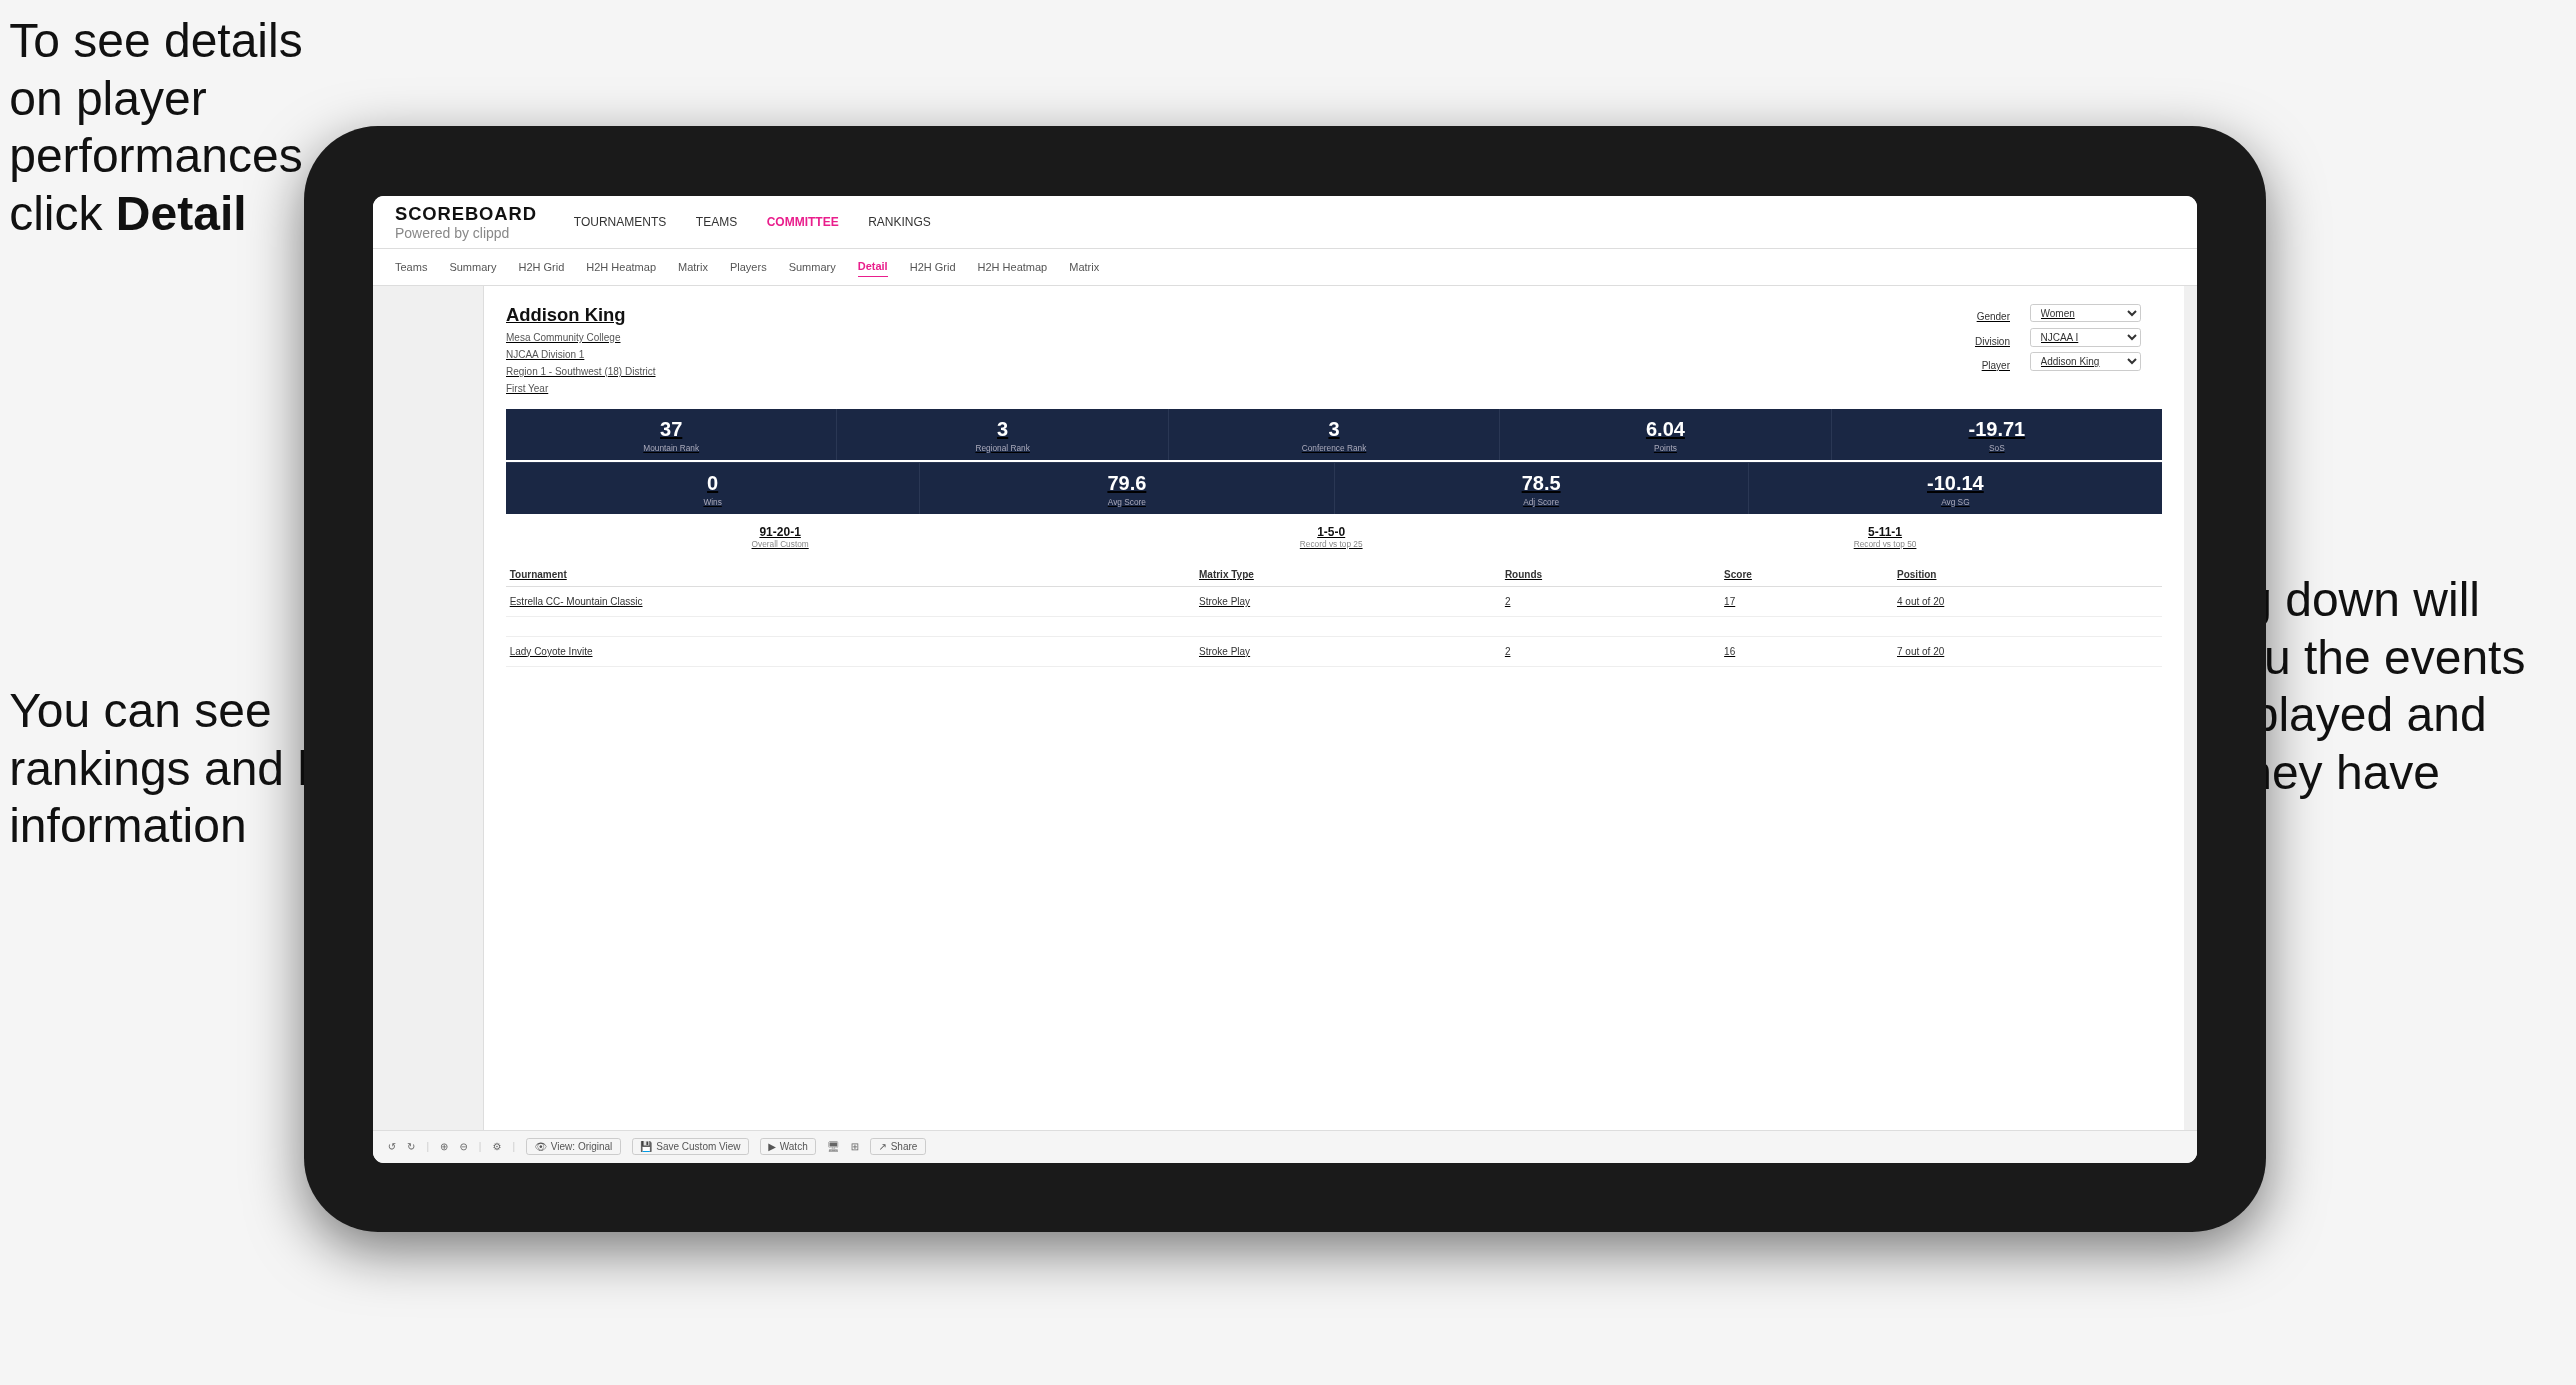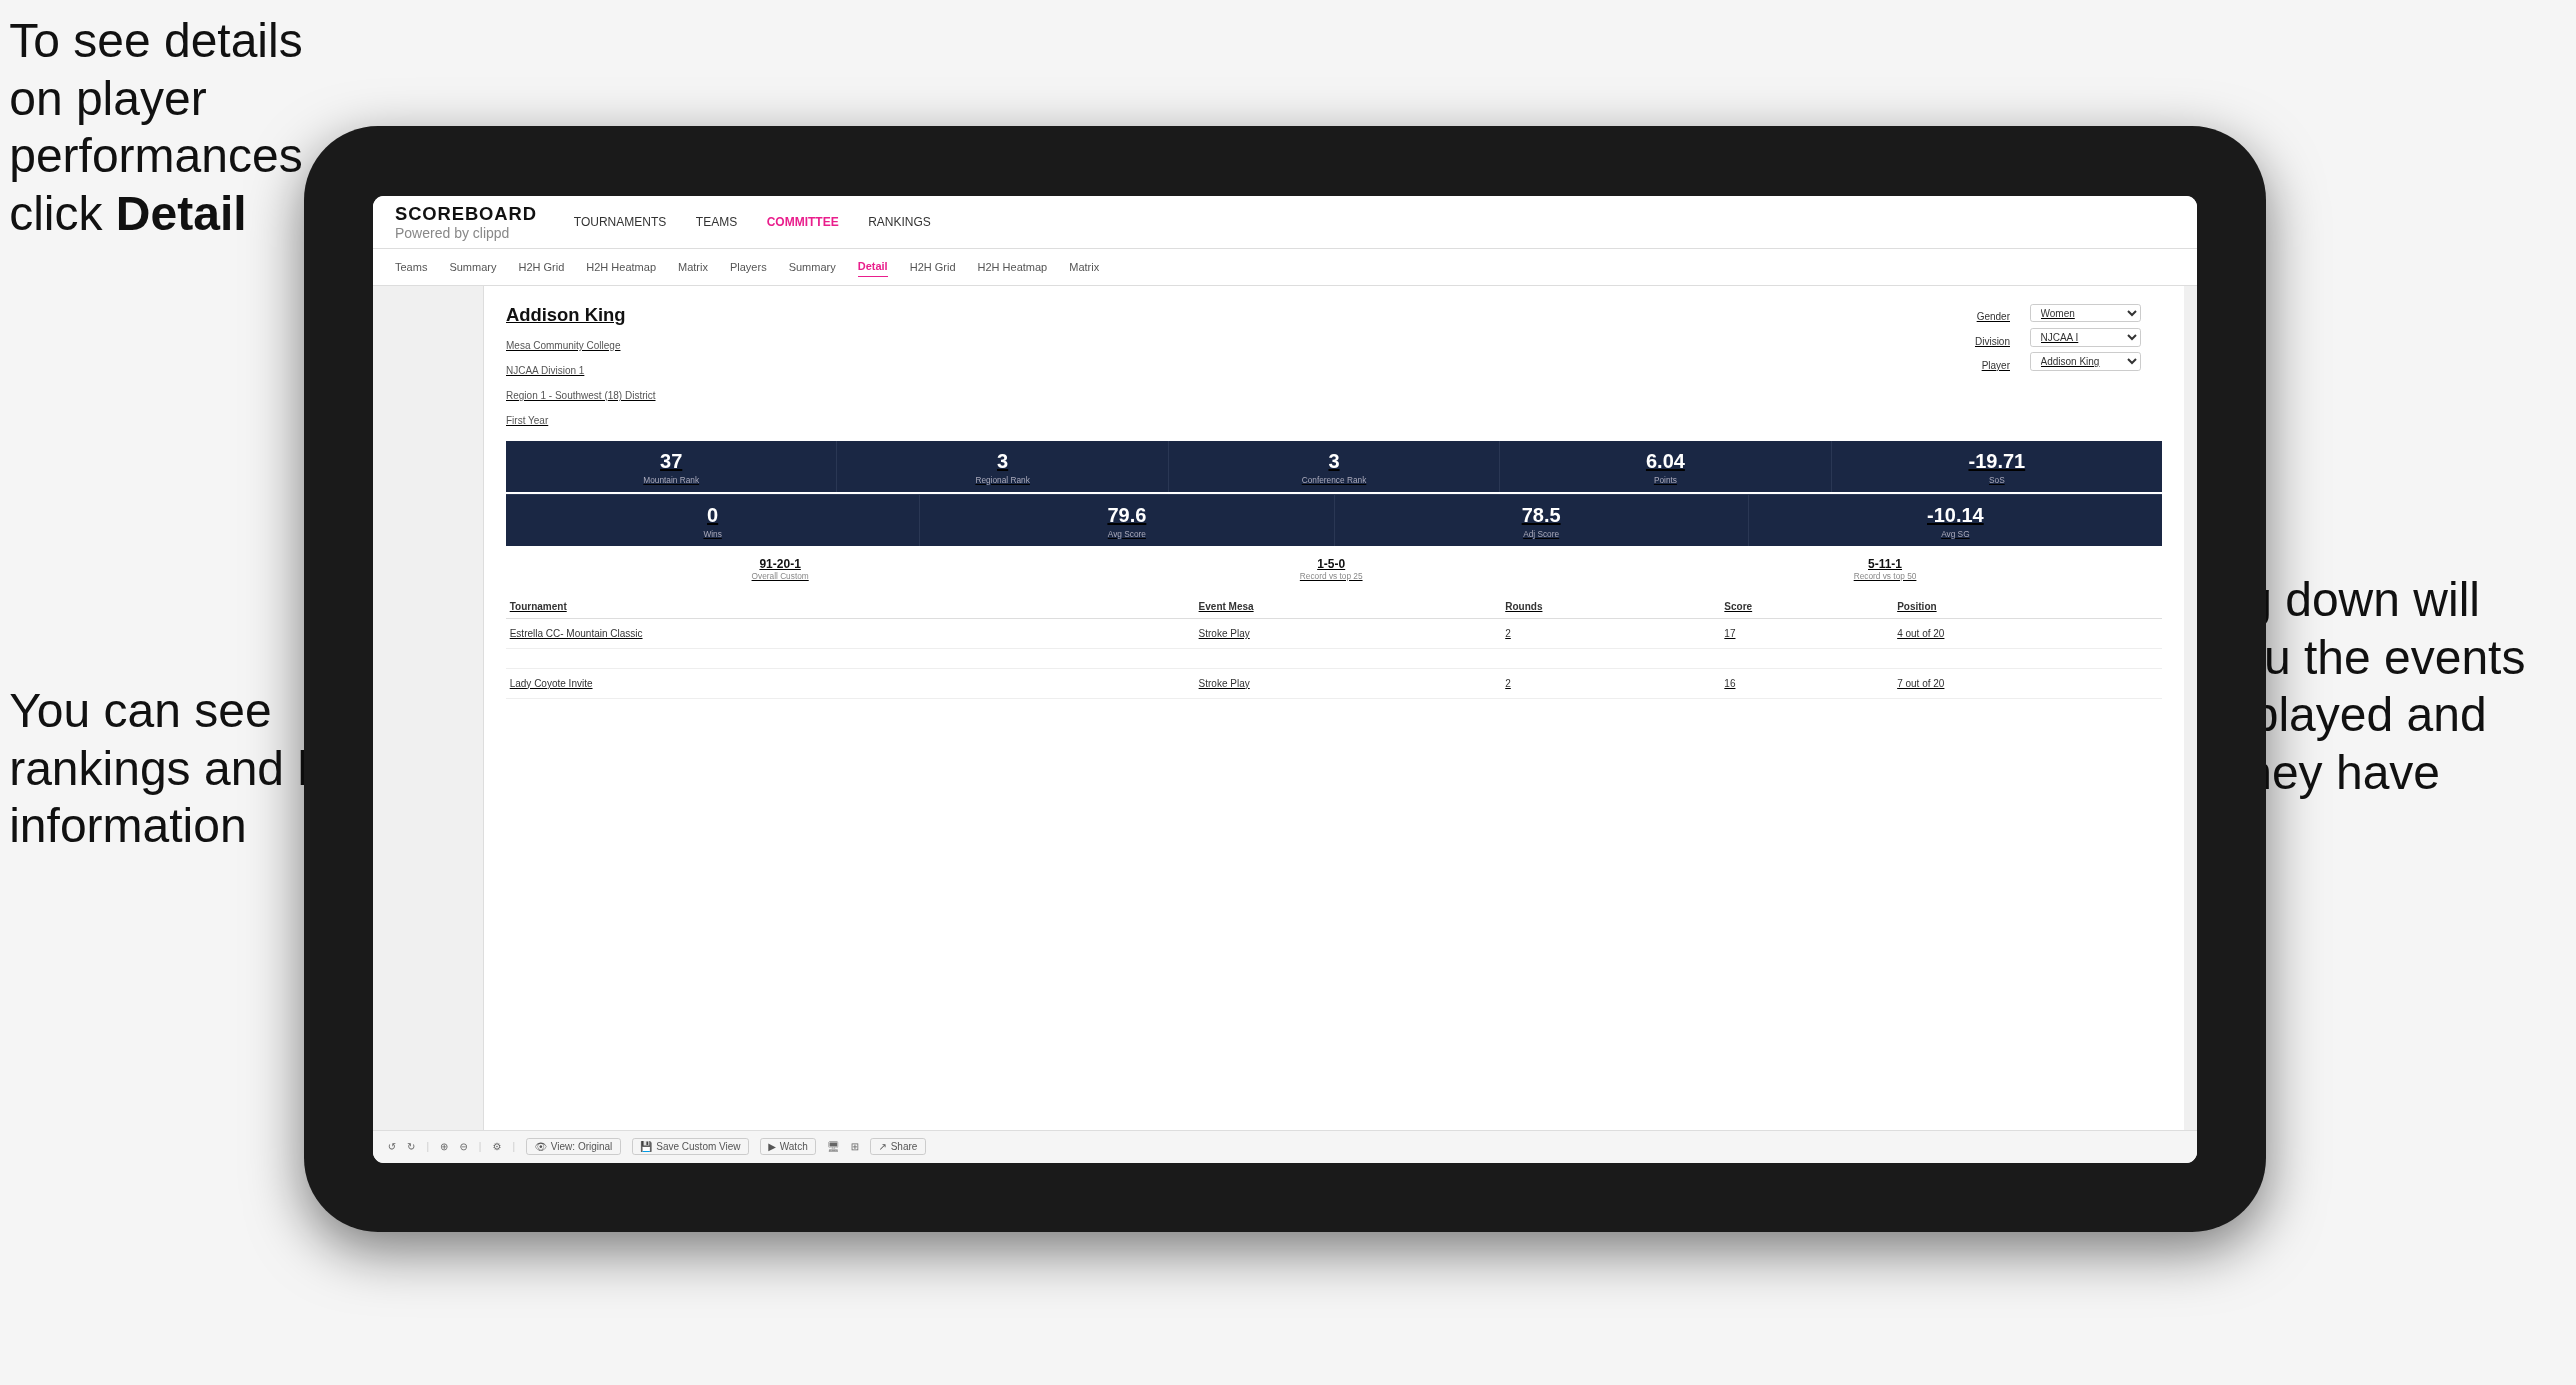--- a/index.html
+++ b/index.html
@@ -169,21 +169,21 @@
       margin-bottom: 14.7px;
     }
     .player-info h2 {
       font-size: 18.4px;
       font-weight: 700;
       color: #111;
     }
     .player-info p {
       font-size: 10px;
       color: #555;
-      margin-top: 14px;
+      margin-top: 6px;
     }
 
     .player-controls {
       display: flex;
       flex-direction: column;
       gap: 5.5px;
       min-width: 203px;
     }
     .control-row {
       display: flex;
@@ -491,21 +491,21 @@
           <div class="record-block">
             <span class="record-value">5-11-1</span>
             <span class="record-label">Record vs top 50</span>
           </div>
         </div>
 
         <table class="tournament-table">
           <thead>
             <tr>
               <th>Tournament</th>
-              <th>Event Mesa</th>
+              <th>Matrix Type</th>
               <th>Rounds</th>
               <th>Score</th>
               <th>Position</th>
             </tr>
           </thead>
           <tbody>
             <tr>
               <td>Estrella CC- Mountain Classic</td>
               <td>Stroke Play</td>
               <td>2</td>

